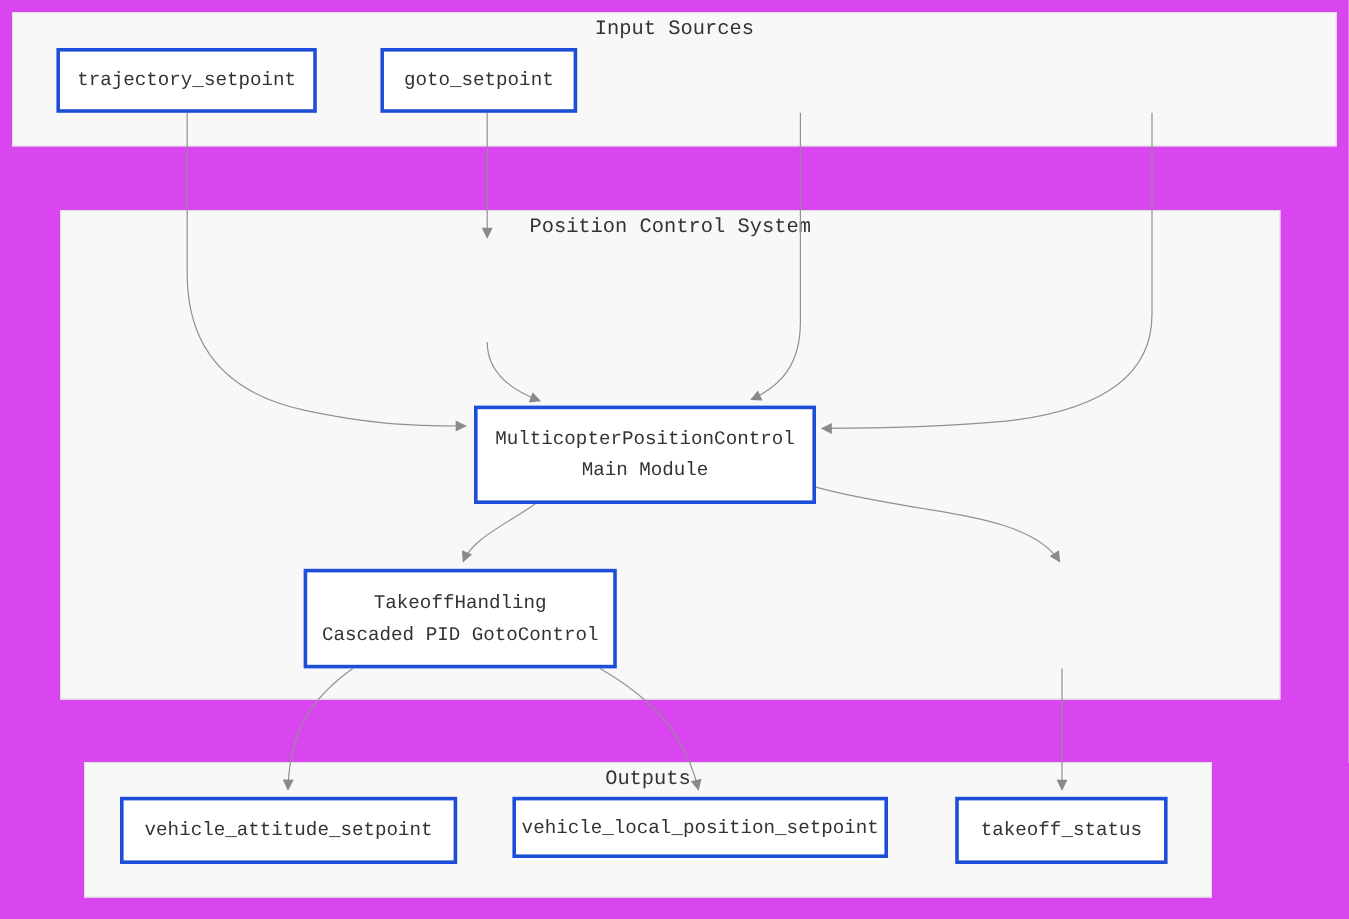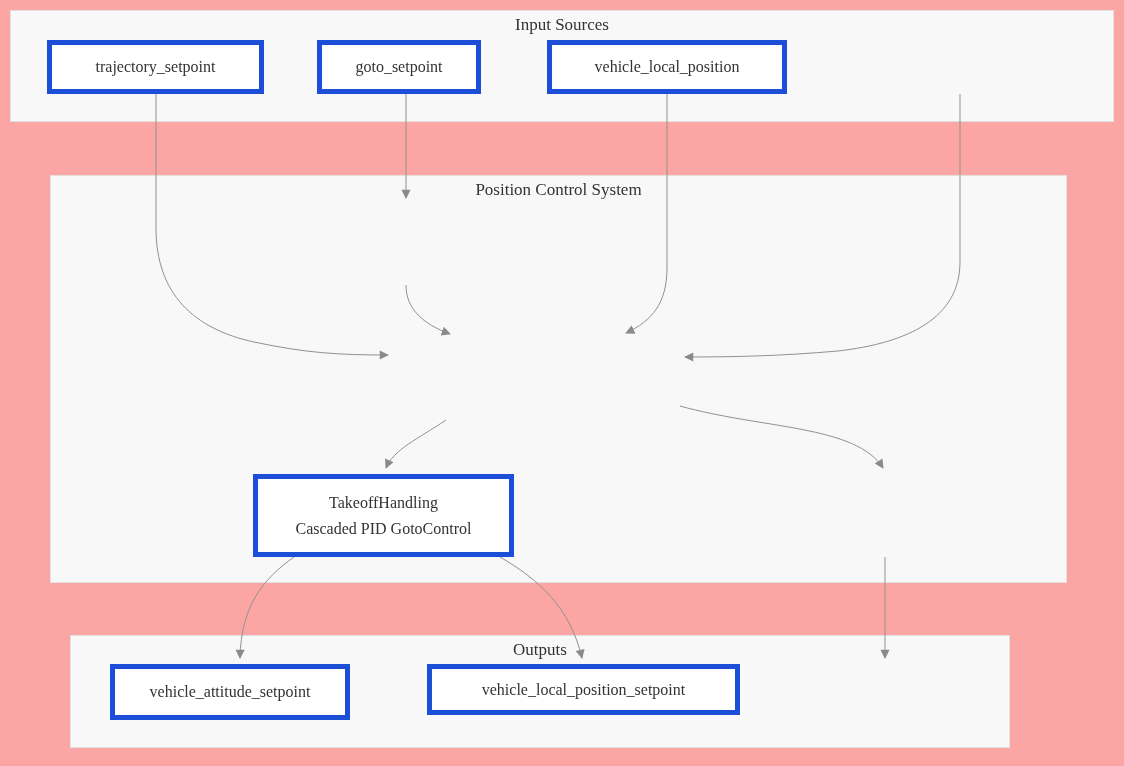--- a/index.html
+++ b/index.html
@@ -4,22 +4,22 @@
 <style>
   html, body {
     margin: 0;
     padding: 0;
     background: #f0efed;
   }
   .stage {
     position: relative;
     width: 1124px;
     height: 766px;
-    background: #fca5a5;
-    font-family: Liberation Serif, serif;
+    background: #d946ef;
+    font-family: Liberation Mono, monospace;
     color: #333333;
     overflow: hidden;
   }
   .group {
     position: absolute;
     background: #f8f8f8;
     border: 1px solid #e2e1df;
     box-sizing: border-box;
   }
   .group-title {
@@ -39,21 +39,21 @@
     pointer-events: none;
   }
   .edges path.edge {
     fill: none;
     stroke: #919191;
     stroke-width: 1px;
   }
   .node {
     position: absolute;
     background: #ffffff;
-    border: 5px solid #1d4ed8;
+    border: 3px solid #1d4ed8;
     box-sizing: border-box;
     display: flex;
     flex-direction: column;
     align-items: center;
     justify-content: center;
     text-align: right;
     font-size: 16px;
     line-height: 26px;
     white-space: nowrap;
   }
@@ -104,35 +104,39 @@
   </svg>
 
   <div class="node" style="left:47px; top:40px; width:217px; height:54px">
     <span>trajectory_setpoint</span>
   </div>
 
   <div class="node" style="left:317px; top:40px; width:164px; height:54px">
     <span>goto_setpoint</span>
   </div>
 
-  <div class="node" style="left:547px; top:40px; width:240px; height:54px">
-    <span>vehicle_local_position</span>
-  </div>
 
 
 
+  <div class="node" style="left:395px; top:338px; width:285px; height:82px">
+    <span>MulticopterPositionControl</span>
+    <span>Main Module</span>
+  </div>
 
   <div class="node" style="left:253px; top:474px; width:261px; height:83px">
     <span>TakeoffHandling</span>
     <span>Cascaded PID GotoControl</span>
   </div>
 
 
-  <div class="node" style="left:110px; top:664px; width:240px; height:56px">
+  <div class="node" style="left:100px; top:664px; width:281px; height:56px">
     <span>vehicle_attitude_setpoint</span>
   </div>
 
   <div class="node" style="left:427px; top:664px; width:313px; height:51px">
     <span>vehicle_local_position_setpoint</span>
   </div>
 
+  <div class="node" style="left:796px; top:664px; width:177px; height:56px">
+    <span>takeoff_status</span>
+  </div>
 
 </div>
 
 </body></html>

